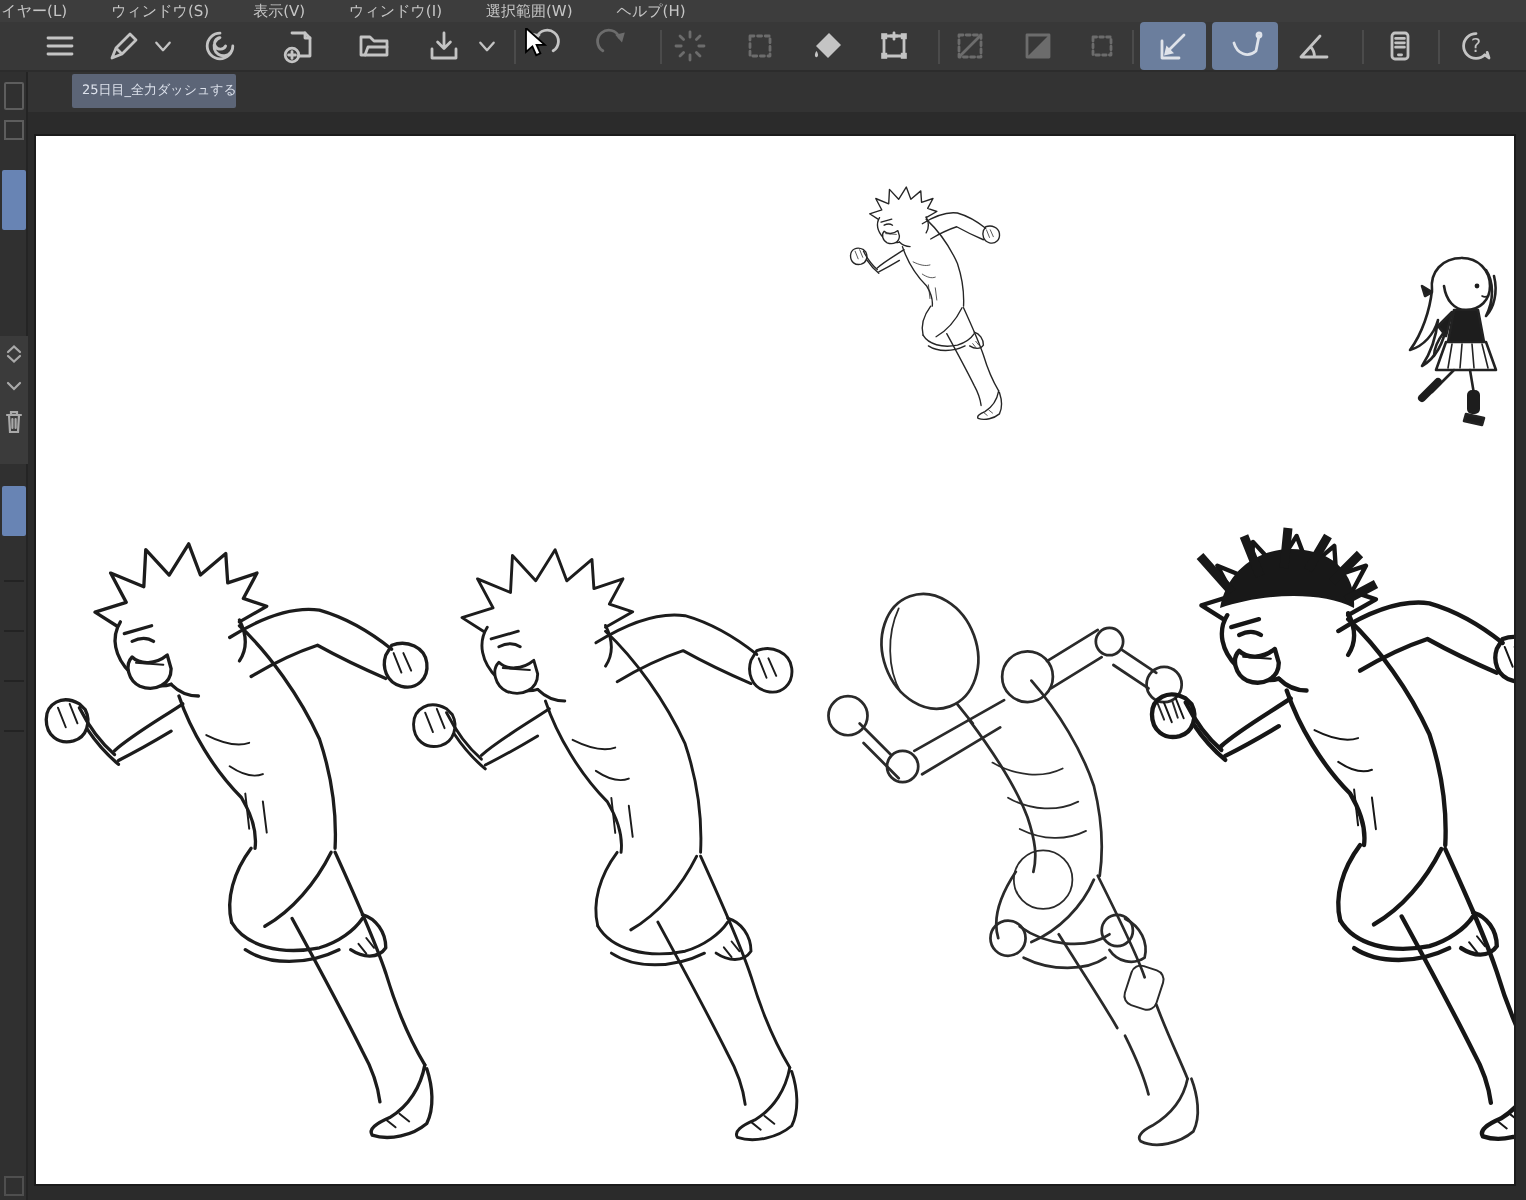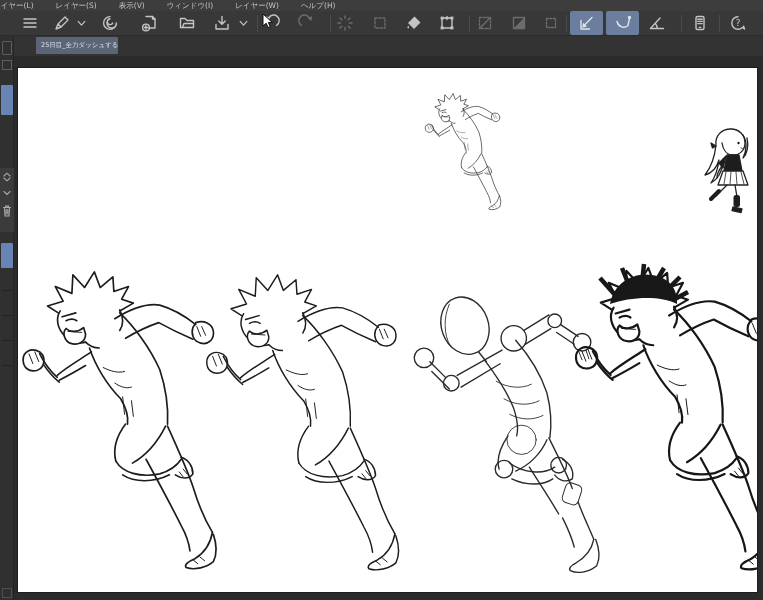--- a/index.html
+++ b/index.html
@@ -48,24 +48,24 @@
           box-shadow:0 0 0 1px #1c1c1c; overflow:hidden; }
   .page svg { position:absolute; left:0; top:0; }
 </style>
 </head>
 <body>
 
 <div class="app">
 
   <nav class="menubar">
     <span class="menu-item">レイヤー(L)</span>
-    <span class="menu-item">レイヤー(S)</span>
+    <span class="menu-item">ウィンドウ(S)</span>
     <span class="menu-item">表示(V)</span>
     <span class="menu-item">ウィンドウ(I)</span>
-    <span class="menu-item">レイヤー(W)</span>
+    <span class="menu-item">選択範囲(W)</span>
     <span class="menu-item">ヘルプ(H)</span>
   </nav>
 
   <div class="toolbar">
 
     <button class="tb" style="left:18px">
       <svg viewBox="0 0 18 18">
         <path class="s" stroke-width="1.8" d="M3,5 H15 M3,9 H15 M3,13 H15"></path>
       </svg>
     </button>

